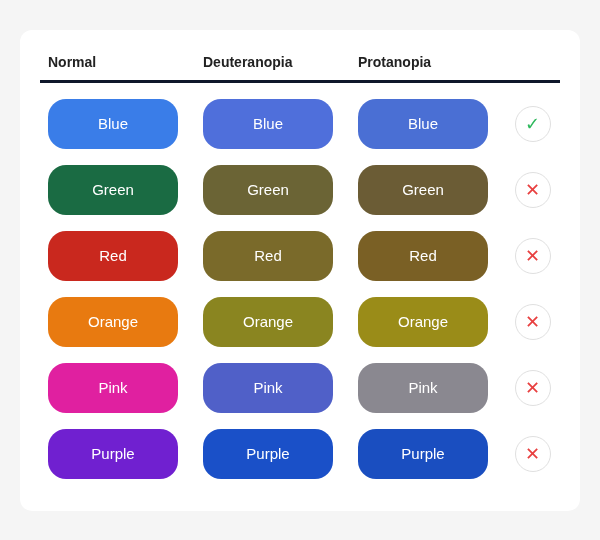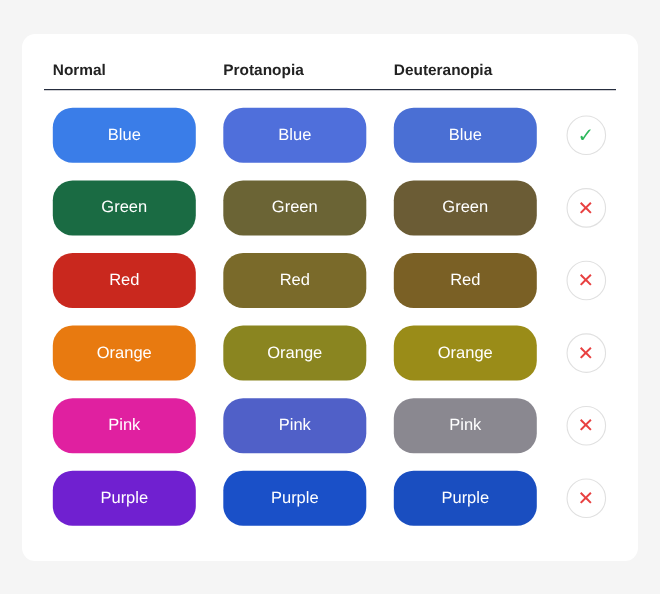--- a/index.html
+++ b/index.html
@@ -15,21 +15,21 @@
     .container {
       background: #fff;
       border-radius: 12px;
       padding: 24px 20px;
       width: 560px;
     }
     .header-row {
       display: flex;
       align-items: center;
       padding-bottom: 10px;
-      border-bottom: 1px solid #0f172a;
+      border-bottom: 3px solid #0f172a;
       margin-bottom: 8px;
     }
     .header-cell {
       font-size: 14px;
       font-weight: 700;
       color: #222;
     }
     .col-normal { width: 155px; padding-left: 8px; }
     .col-proto { width: 155px; padding-left: 8px; }
     .col-deuter { width: 155px; padding-left: 8px; }
@@ -76,22 +76,22 @@
     }
     .check { color: #2db85c; }
     .cross { color: #e84040; }
   </style>
 </head>
 <body>
 
 <div class="container">
   <div class="header-row">
     <div class="header-cell col-normal">Normal</div>
+    <div class="header-cell col-deuter">Deuteranopia</div>
     <div class="header-cell col-proto">Protanopia</div>
-    <div class="header-cell col-deuter">Deuteranopia</div>
     <div class="col-icon"></div>
   </div>
 
   <div id="rows-container">
       <div class="color-row">
       <div class="color-cell">
         <button class="color-btn" style="background:#3a7de8">Blue</button>
       </div>
       <div class="color-cell">
         <button class="color-btn" style="background:#4f6fdb">Blue</button>

